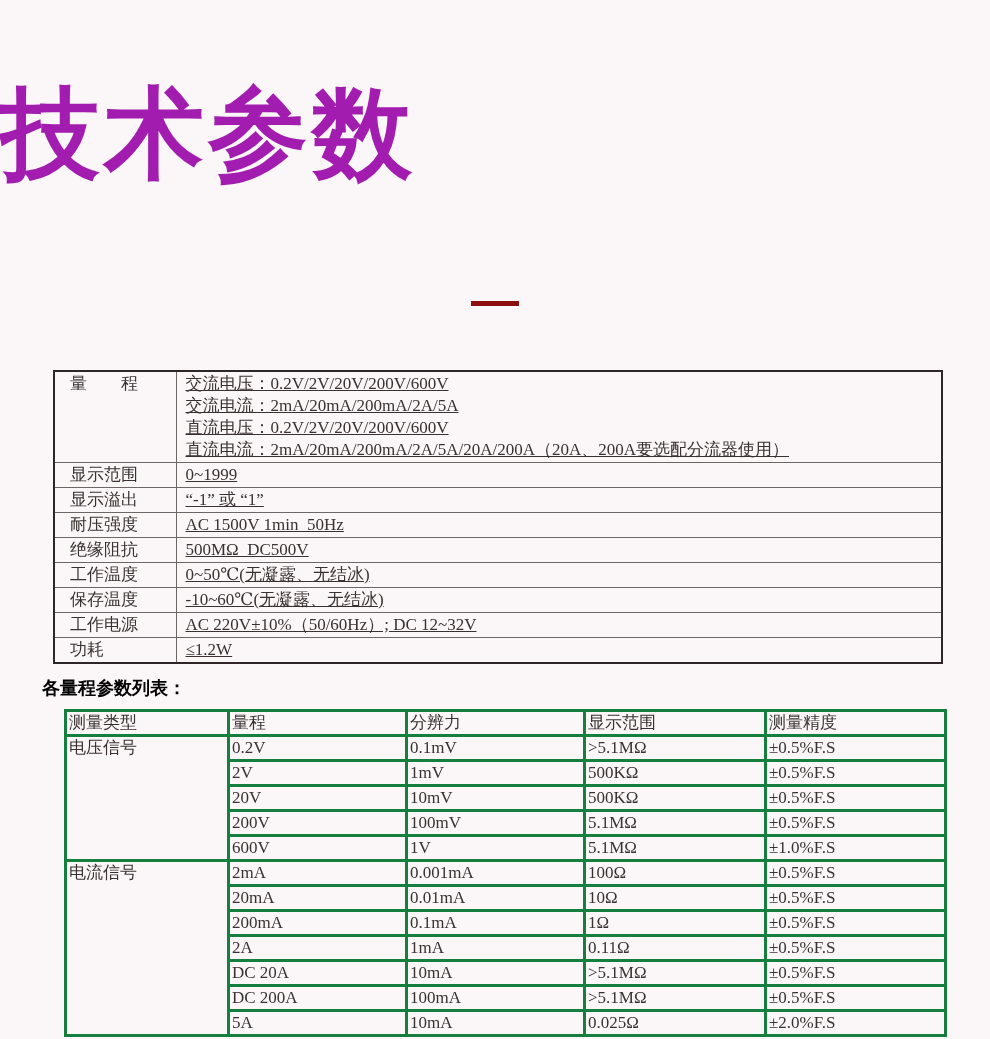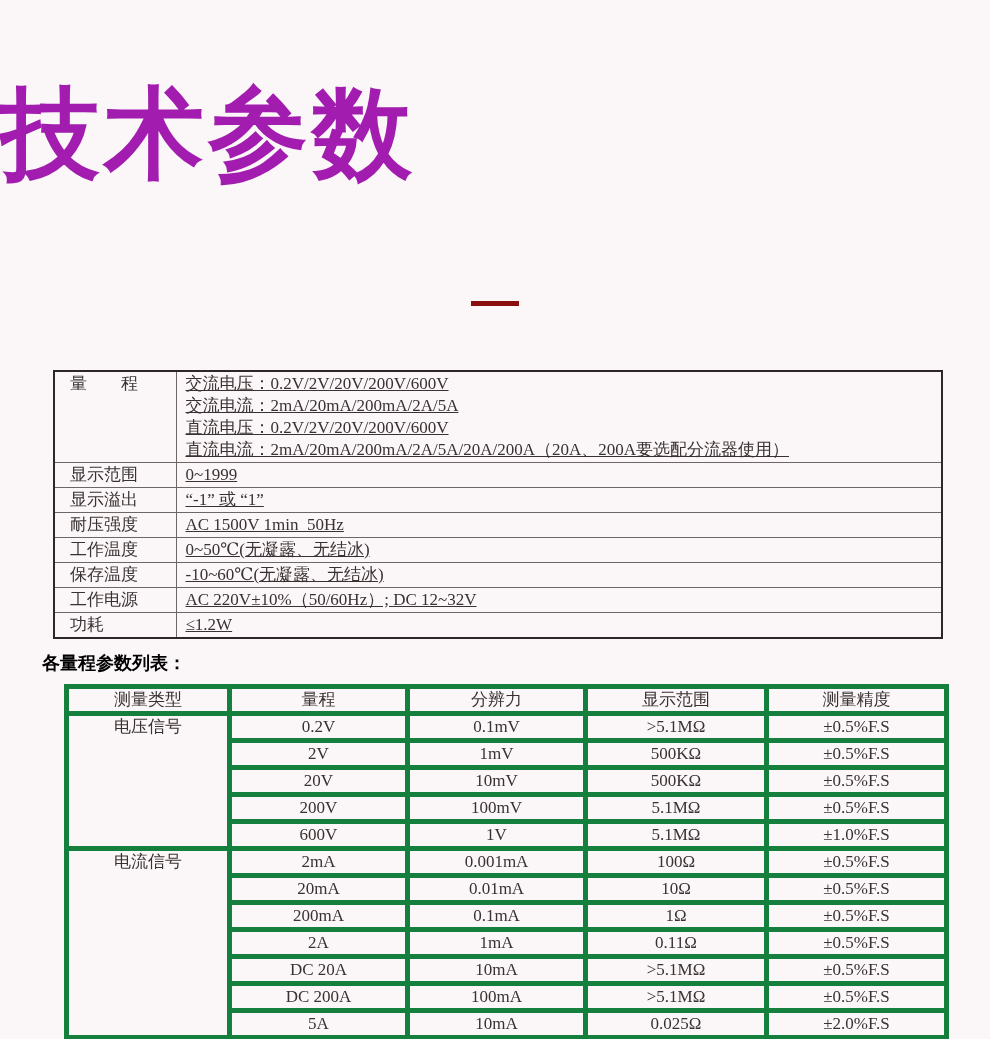--- a/index.html
+++ b/index.html
@@ -51,27 +51,27 @@
     font-weight: bold;
     color: #000000;
   }
   
   .range-table {
     margin: 9px 0 0 64px;
     width: 880px;
     border: 2px solid #2f2727;
   }
   .range-table th, .range-table td {
-    border: 5px solid #15803d;
+    border: 3px solid #15803d;
     font-weight: normal;
     font-size: 17px;
     height: 22px;
     line-height: 22px;
     padding: 0 2px;
-    text-align: center;
+    text-align: left;
     vertical-align: middle;
     overflow: hidden;
   }
   .range-table td.group-cell { vertical-align: top; }
 </style>
 </head>
 <body>
 
 <div class="page-title">技术参数</div>
 <div class="title-divider"></div>
@@ -90,20 +90,24 @@
         <th>显示范围</th>
         <td><div>0~1999</div></td>
       </tr>
       <tr>
         <th>显示溢出</th>
         <td><div>“-1” 或 “1”</div></td>
       </tr>
       <tr>
         <th>耐压强度</th>
         <td><div>AC 1500V 1min  50Hz</div></td>
+      </tr>
+      <tr>
+        <th>绝缘阻抗</th>
+        <td><div>500MΩ  DC500V</div></td>
       </tr>
       <tr>
         <th>工作温度</th>
         <td><div>0~50℃(无凝露、无结冰)</div></td>
       </tr>
       <tr>
         <th>保存温度</th>
         <td><div>-10~60℃(无凝露、无结冰)</div></td>
       </tr>
       <tr>

